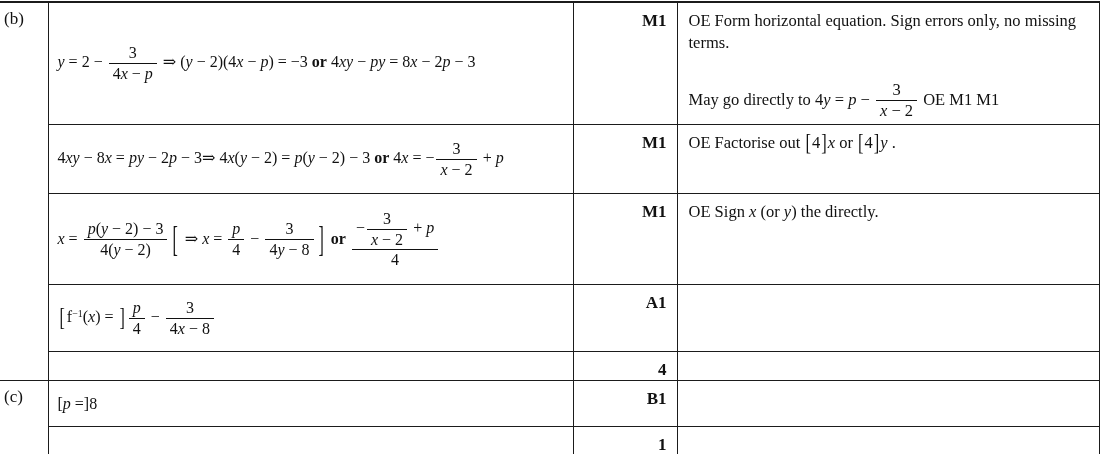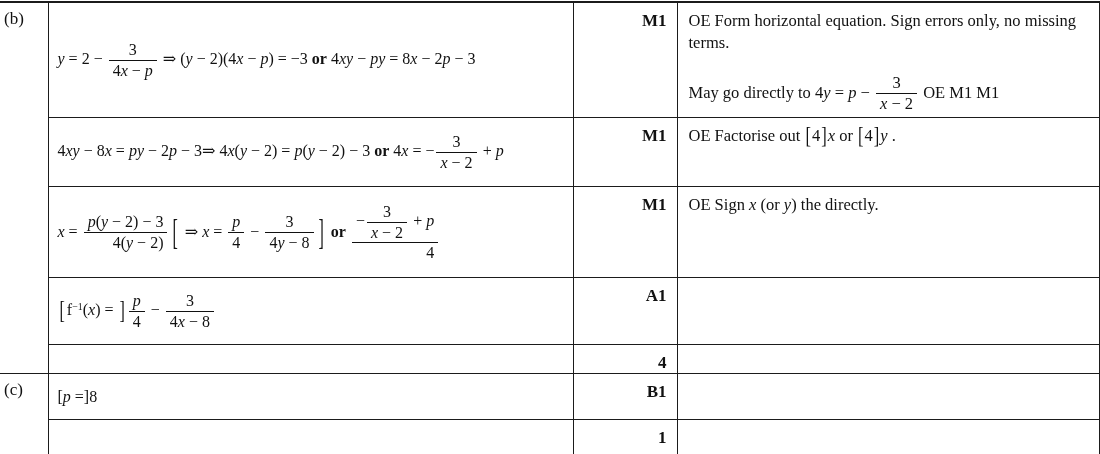--- a/index.html
+++ b/index.html
@@ -9,27 +9,27 @@
   td.part{border-left:none;vertical-align:top;padding:6px 0 0 4px;font-size:17px;}
   td.working{vertical-align:middle;padding:2px 4px 2px 9px;white-space:nowrap;font-size:16px;}
   td.mark{vertical-align:top;text-align:right;padding:8px 10px 0 12px;font-weight:bold;font-size:17px;margin-left:6px;}
   td.comment{vertical-align:top;padding:7px 10px 4px 11px;font-size:16.5px;line-height:1.32;}
   tr.r1 td{border-top:2px solid #1b1b1b;}
   tr.rlast td{border-bottom:2px solid #1b1b1b;}
   td.lastcol{border-right:2px solid #1b1b1b;}
   
   .mline{white-space:nowrap;}
   td.comment .mline{white-space:normal;}
-  .mline + .mline{margin-top:20px;}
+  .mline + .mline{margin-top:27px;}
   .i{font-style:italic;}
   .b{font-weight:bold;}
   .sup{font-size:0.62em;vertical-align:0.55em;}
   .frac{display:inline-block;vertical-align:middle;text-align:center;line-height:1.12;margin:0 2px;}
   .frac .num{display:block;border-bottom:1.3px solid #111;padding:0 4px 1px 4px;}
-  .frac .den{display:block;padding:1px 4px 0 4px;text-align:right;}
+  .frac .den{display:block;padding:1px 4px 0 4px;}
   .br1{display:inline-block;transform:scaleY(1.35);margin:0 1px;}
   .br2{display:inline-block;transform:scaleY(1.6);margin:0 2px;}
   .br3{display:inline-block;transform:scaleY(2.3);margin:0 3px;vertical-align:-0.08em;}
 </style>
 </head>
 <body>
 
 <table class="ms-table">
   <colgroup>
     <col style="width:48px">

